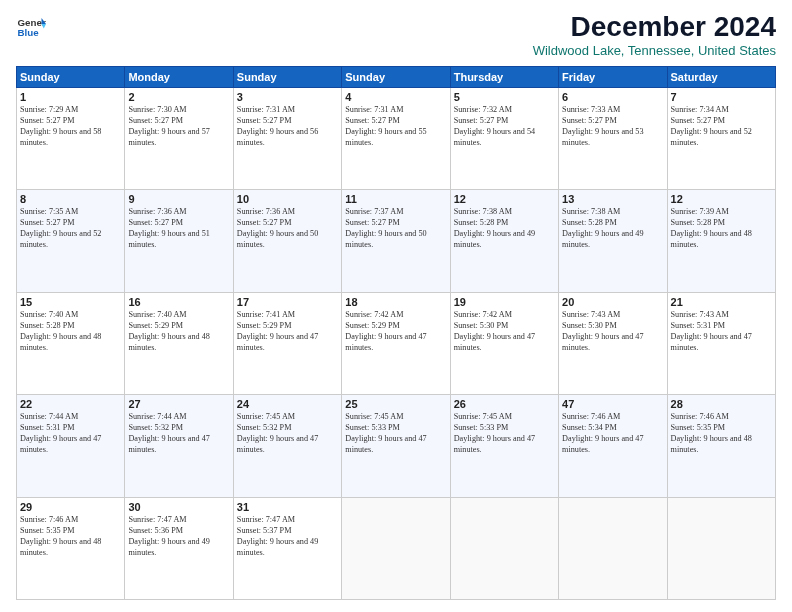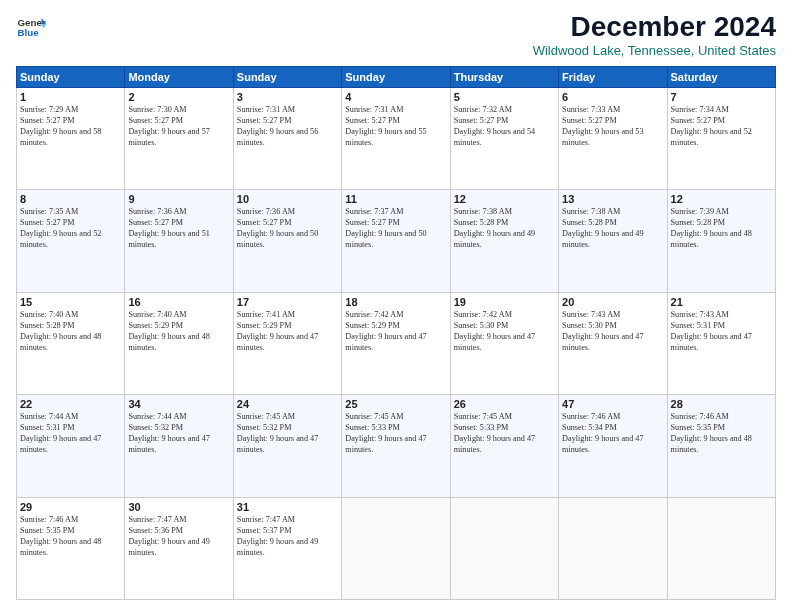--- a/index.html
+++ b/index.html
@@ -209,21 +209,21 @@
         <span class="day-num">21</span>
         <span class="day-info">Sunrise: 7:43 AM<br>Sunset: 5:31 PM<br>Daylight: 9 hours and 47 minutes.</span>
       </td>
         </tr>
         <tr>
           <td>
         <span class="day-num">22</span>
         <span class="day-info">Sunrise: 7:44 AM<br>Sunset: 5:31 PM<br>Daylight: 9 hours and 47 minutes.</span>
       </td>
           <td>
-        <span class="day-num">34</span>
+        <span class="day-num">27</span>
         <span class="day-info">Sunrise: 7:44 AM<br>Sunset: 5:32 PM<br>Daylight: 9 hours and 47 minutes.</span>
       </td>
           <td>
         <span class="day-num">24</span>
         <span class="day-info">Sunrise: 7:45 AM<br>Sunset: 5:32 PM<br>Daylight: 9 hours and 47 minutes.</span>
       </td>
           <td>
         <span class="day-num">25</span>
         <span class="day-info">Sunrise: 7:45 AM<br>Sunset: 5:33 PM<br>Daylight: 9 hours and 47 minutes.</span>
       </td>

